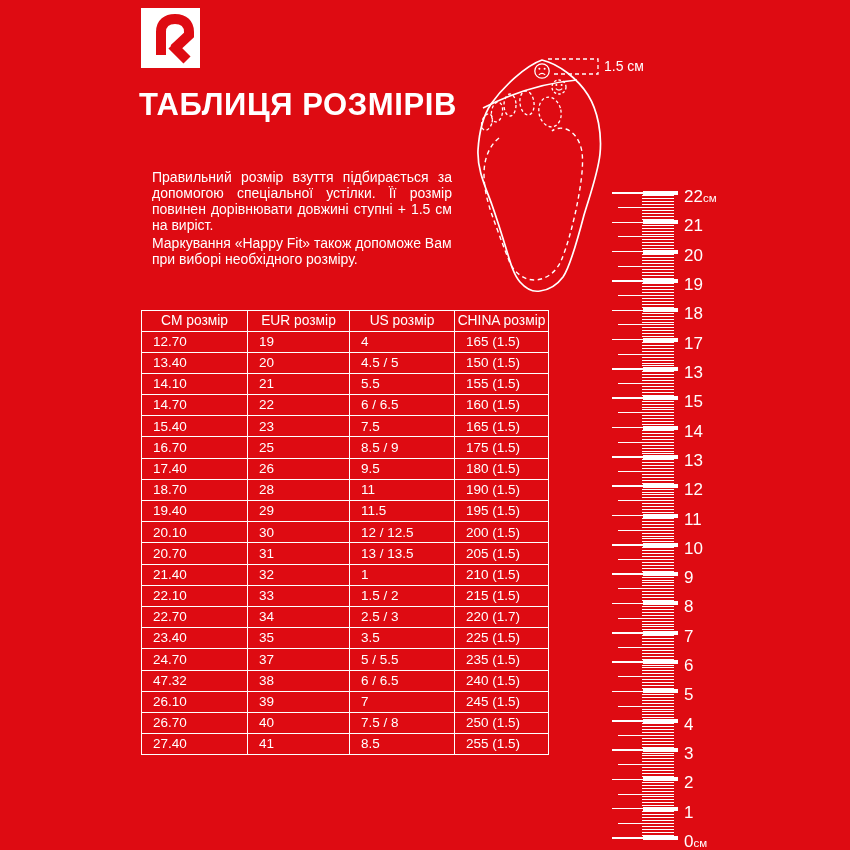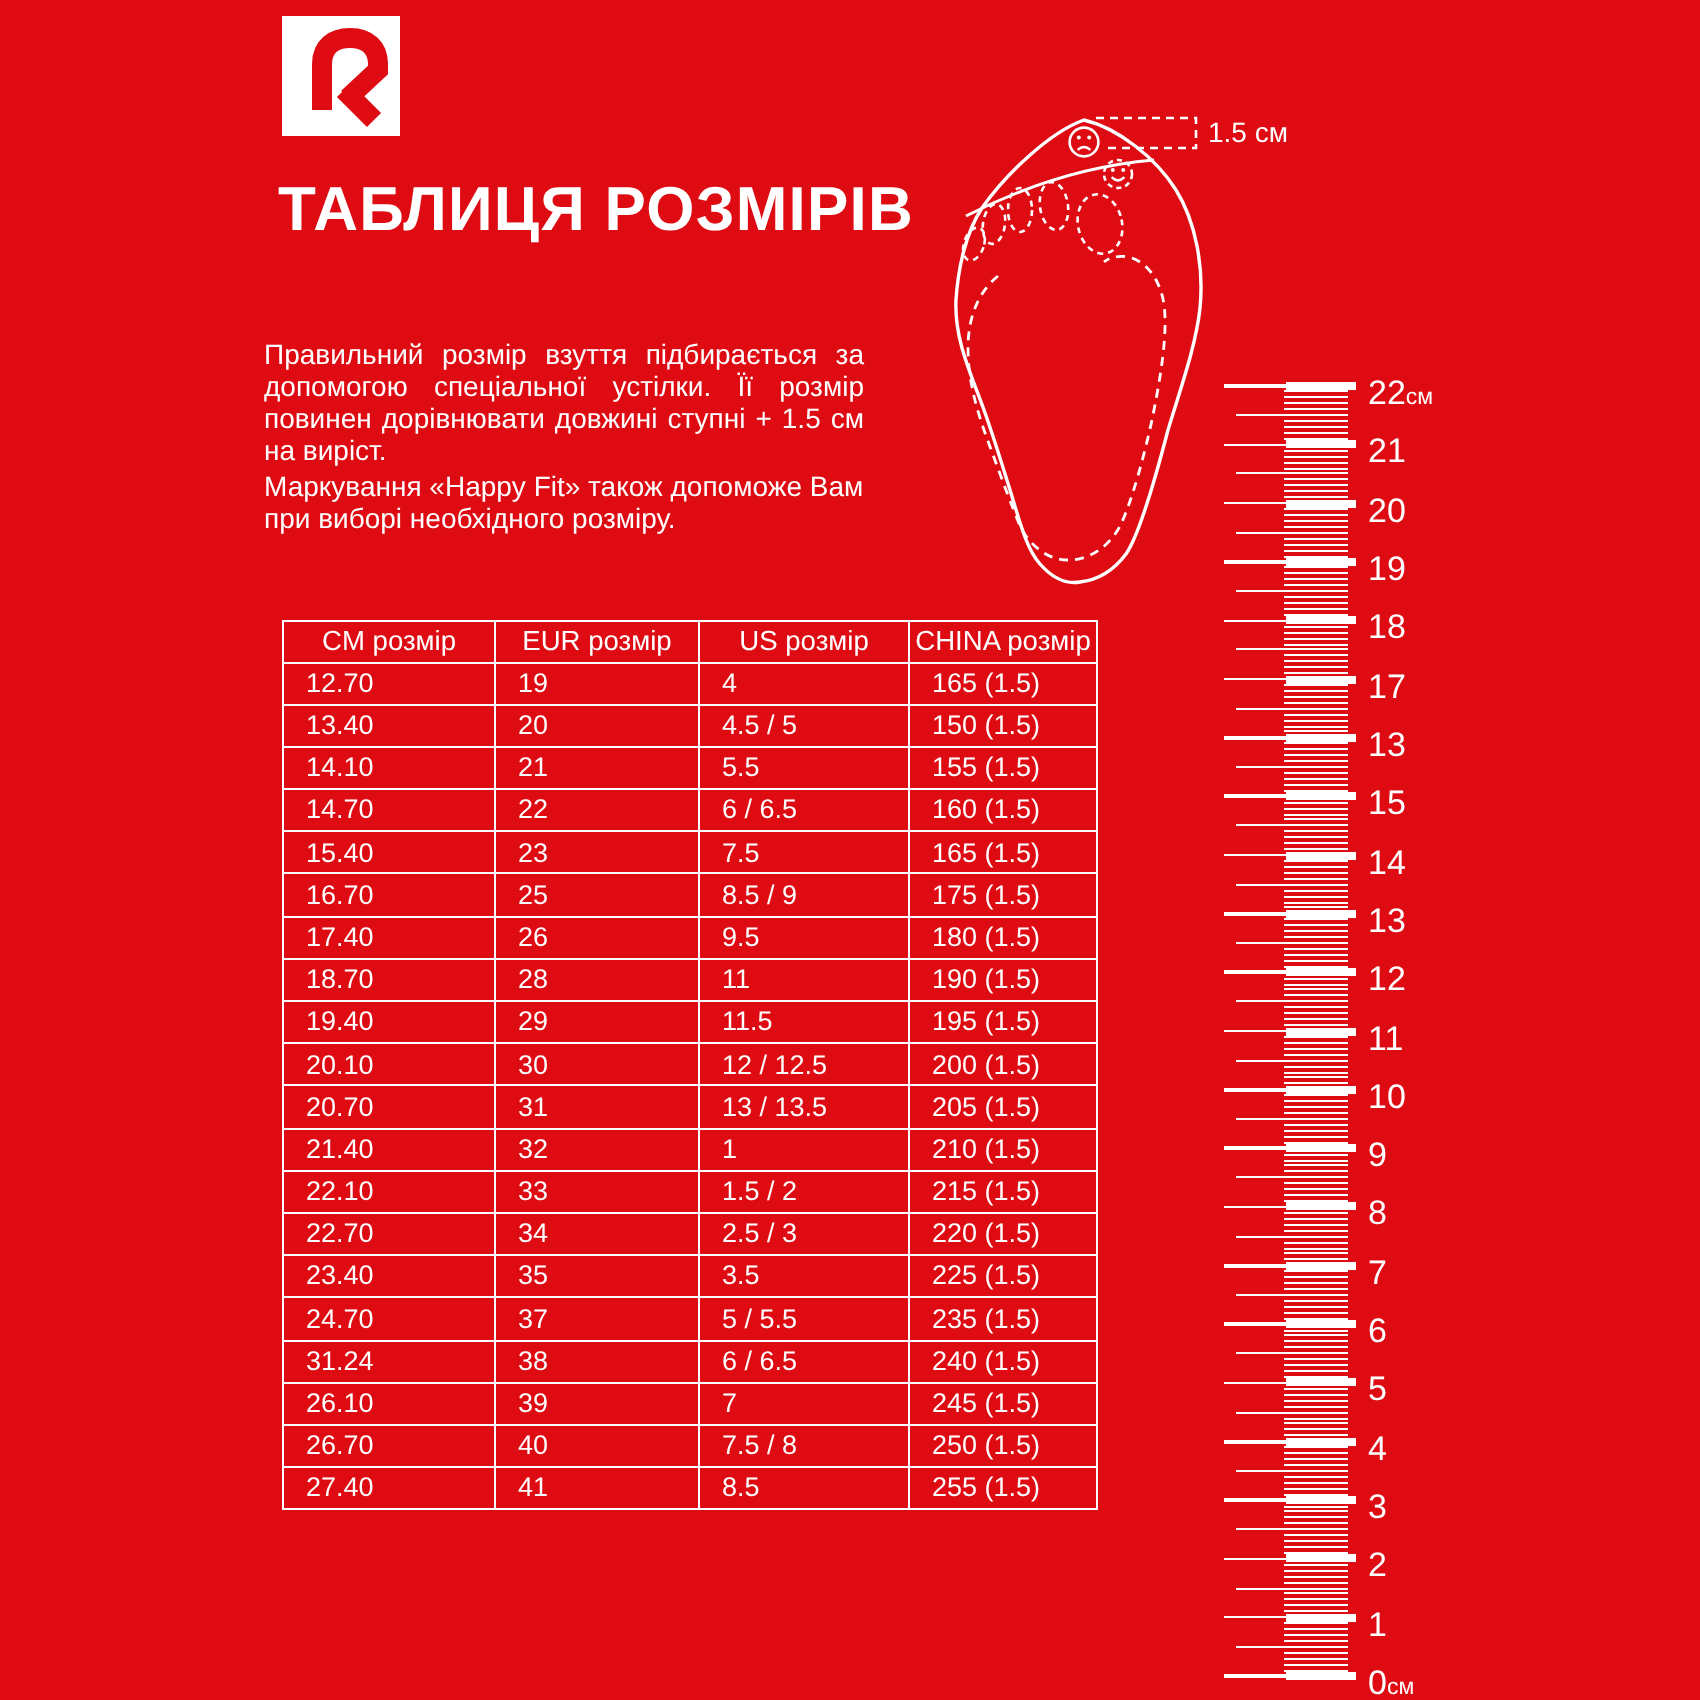--- a/index.html
+++ b/index.html
@@ -3,21 +3,21 @@
 <meta charset="utf-8">
 <style>
   html,body { margin:0; padding:0; }
   .canvas {
     position:relative; width:850px; height:850px; overflow:hidden;
     background:#de0b12; color:#ffffff;
     font-family:"Liberation Sans", sans-serif;
   }
   .logo-box { position:absolute; left:141px; top:8px; width:59px; height:60px; background:#ffffff; }
   .page-title { position:absolute; left:139px; top:87px; margin:0; font-size:31px; font-weight:bold; letter-spacing:0.6px; white-space:nowrap; }
-  .para { position:absolute; left:132px; margin:0; font-size:14px; line-height:15.9px; }
+  .para { position:absolute; left:152px; margin:0; font-size:14px; line-height:15.9px; }
   .para-1 { top:170px; width:300px; text-align:justify; }
   .para-2 { top:236px; width:322px; }
 
   .diagram { position:absolute; left:455px; top:40px; width:180px; height:262px; }
   .allowance-label { position:absolute; left:604px; top:58px; font-size:14px; white-space:nowrap; }
 
   .ruler { position:absolute; left:600px; top:185px; width:150px; height:665px; }
   .tick { position:absolute; background:#ffffff; }
   .rlabel { position:absolute; left:84px; line-height:17px; font-size:17px; white-space:nowrap; }
   .rlabel .suf { font-size:11.5px; }
@@ -448,36 +448,36 @@
         <tr>
           <td>22.10</td>
           <td>33</td>
           <td>1.5 / 2</td>
           <td>215 (1.5)</td>
         </tr>
         <tr>
           <td>22.70</td>
           <td>34</td>
           <td>2.5 / 3</td>
-          <td>220 (1.5)</td>
+          <td>220 (1.7)</td>
         </tr>
         <tr>
           <td>23.40</td>
           <td>35</td>
           <td>3.5</td>
           <td>225 (1.5)</td>
         </tr>
         <tr>
           <td>24.70</td>
           <td>37</td>
           <td>5 / 5.5</td>
           <td>235 (1.5)</td>
         </tr>
         <tr>
-          <td>31.24</td>
+          <td>47.32</td>
           <td>38</td>
           <td>6 / 6.5</td>
           <td>240 (1.5)</td>
         </tr>
         <tr>
           <td>26.10</td>
           <td>39</td>
           <td>7</td>
           <td>245 (1.5)</td>
         </tr>

